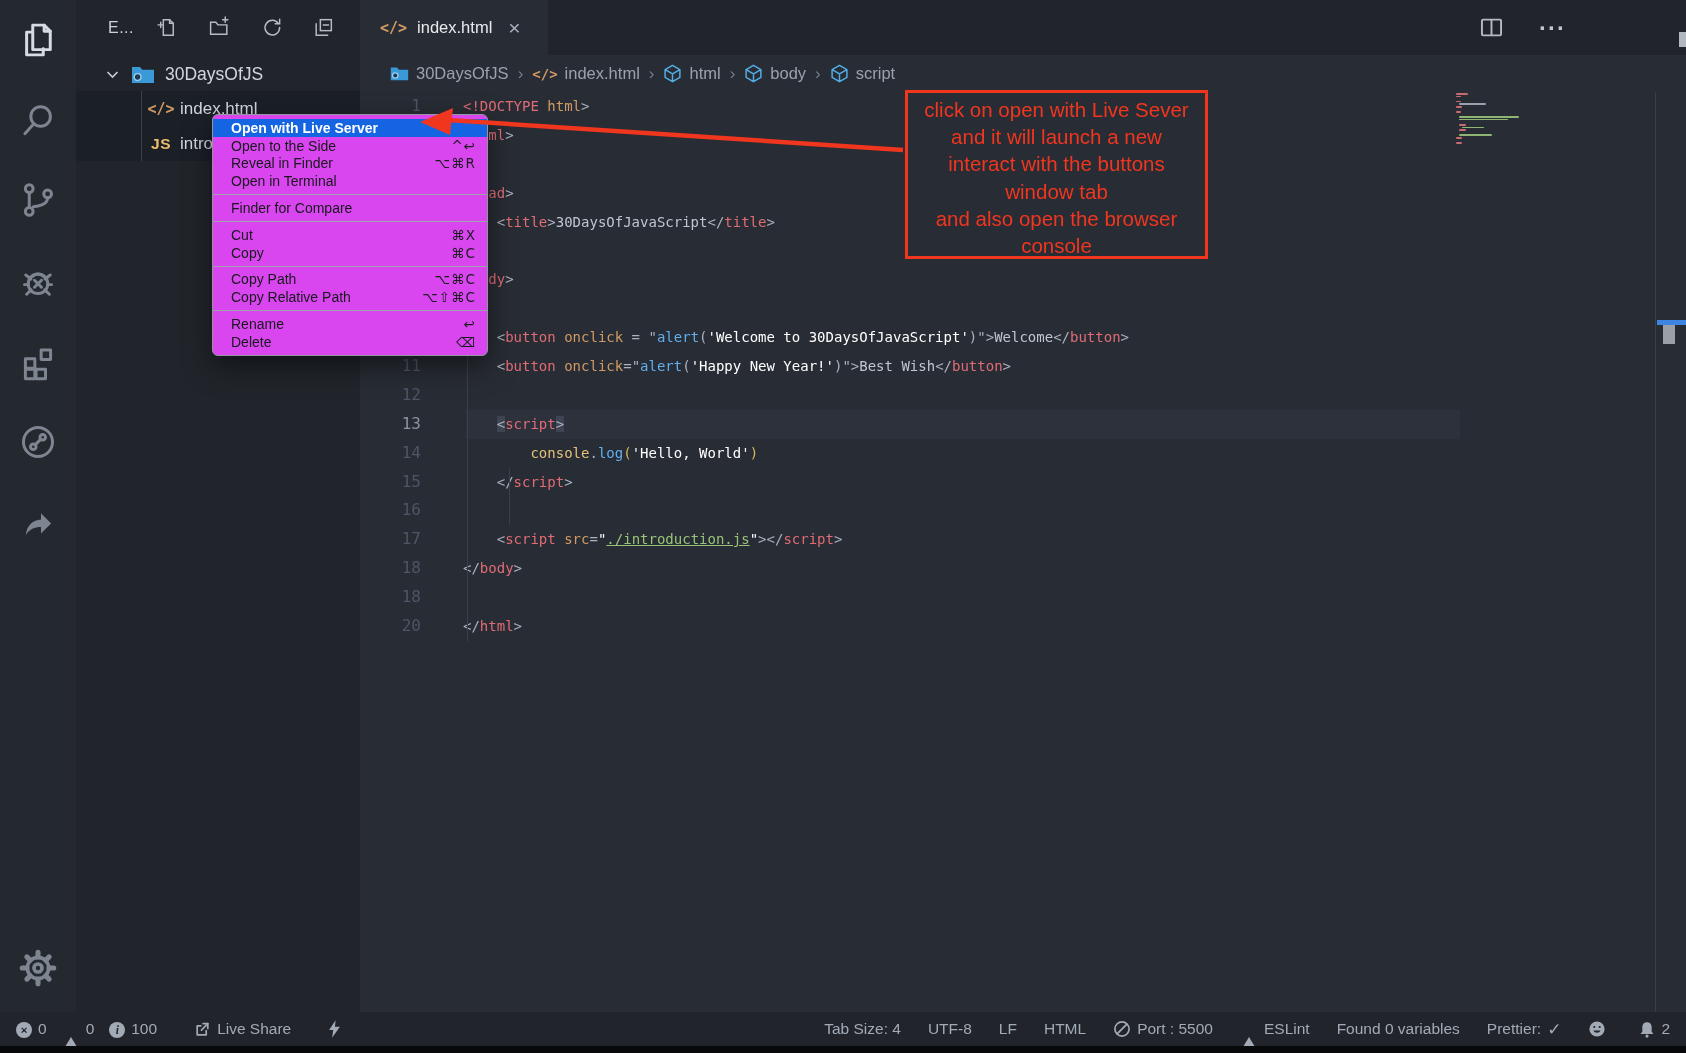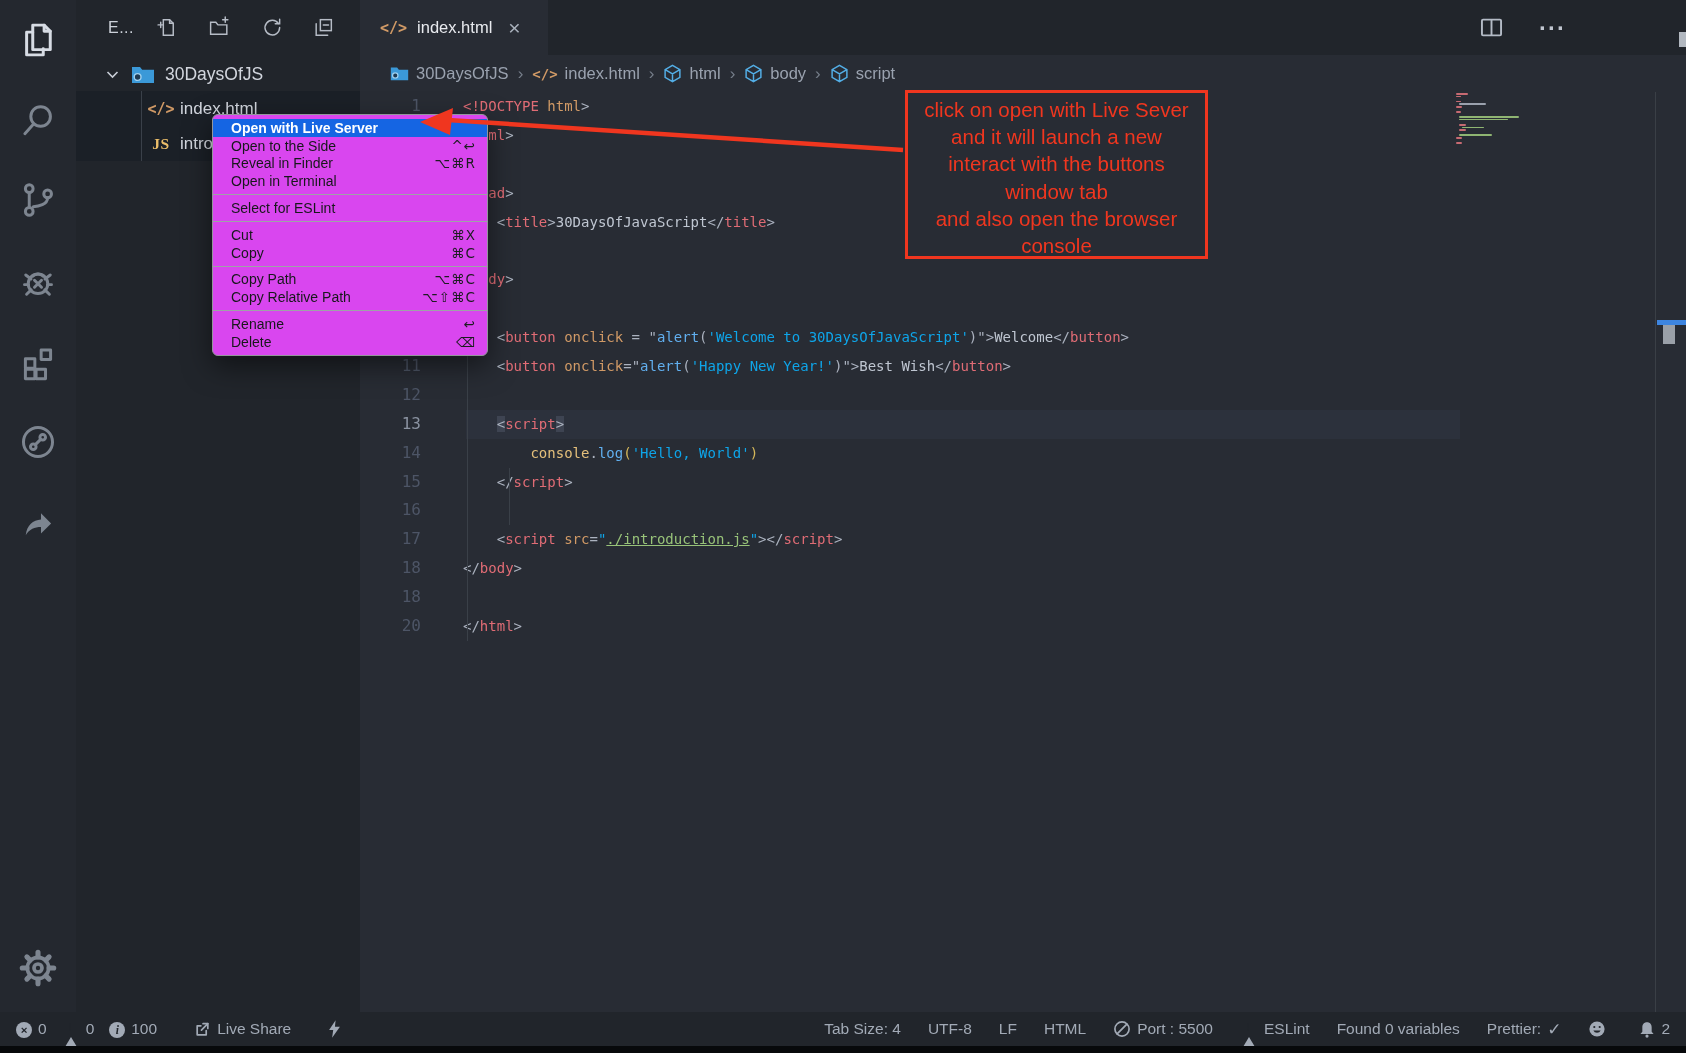--- a/index.html
+++ b/index.html
@@ -23,21 +23,21 @@
   .sb-actions { display:flex; gap:29px; margin-left:22px; }
   .sb-actions .act { color:#b6bcc6; cursor:pointer; }
   .sb-actions svg { width:23px; height:23px; stroke:currentColor; fill:none; stroke-width:1.4; stroke-linecap:round; }
   .tree-row { position:absolute; left:0; width:100%; display:flex; align-items:center; color:#d2d6de; font-size:17px; cursor:pointer; }
   .row-folder { top:57px; height:34px; }
   .row-file { height:35px; background:#1b2027; }
   .row-file1 { top:91px; } .row-file2 { top:126px; }
   .chev { margin-left:30px; }
   .tree-ficon { margin-left:12px; }
   .row-folder .lbl { margin-left:10px; font-size:17.5px; }
-  .file-ic { margin-left:68px; width:34px; text-align:center; flex:none;font-family:Liberation Serif, serif; }
+  .file-ic { margin-left:68px; width:34px; text-align:center; flex:none; }
   .code-glyph { color:#d19a66; font-family:"DejaVu Sans Mono",monospace; font-weight:bold; font-size:15px; }
   .js-glyph { color:#ecbe6a; font-weight:bold; font-size:15.5px; letter-spacing:.5px; }
   .row-file .lbl { margin-left:2px; }
   .indent-guide-sb { position:absolute; left:65px; top:91px; width:1px; height:70px; background:#3a4049; }
 
   
   .editor { position:absolute; left:360px; top:0; width:1326px; height:1012px; background:#282c34; }
   .tabbar { position:absolute; left:0; top:0; width:100%; height:55px; background:#21252b; }
   .tab { position:absolute; left:0; top:0; width:188px; height:55px; background:#282c34; display:flex; align-items:center;
          color:#e8eaee; font-size:16.5px; cursor:pointer; }
@@ -56,21 +56,21 @@
   .bc-code { color:#d19a66; font-family:"DejaVu Sans Mono",monospace; font-weight:bold; font-size:14px; }
 
   
   .code { position:absolute; left:0; top:92px; width:100%; font-family:"DejaVu Sans Mono",monospace; }
   .line { display:flex; height:28.9px; line-height:28.9px; white-space:pre; }
   .ln { width:61px; text-align:right; font-size:16px; color:#4d5566; flex:none; }
   .lc { padding-left:42px; font-size:14px; color:#abb2bf; }
   .line.cur { background:linear-gradient(90deg, rgba(0,0,0,0) 0 106px, #2c313c 106px 1100px, rgba(0,0,0,0) 1100px); }
   .line.cur .ln { color:#8b93a1; }
   .tok-pun { color:#abb2bf; } .tok-tag { color:#e06c75; } .tok-attr { color:#d19a66; }
-  .tok-str { color:#0ea5e9; } .tok-fn { color:#61afef; } .tok-obj { color:#e5c07b; }
+  .tok-str { color:#ffffff; } .tok-fn { color:#61afef; } .tok-obj { color:#e5c07b; }
   .tok-gold { color:#d5b85a; } .tok-txt { color:#bfc6d1; }
   .tok-link { color:#98c379; text-decoration:underline; }
   .tk-hl { background:#3e4452; }
   .guide { position:absolute; width:1px; background:#3a4048; }
   #guide1 { left:107px; top:121px; height:520px; }
   #guide2 { left:149px; top:468px; height:57px; }
 
   
   .minimap { position:absolute; left:1096px; top:93px; width:92px; height:52px; }
   .mm-bar { height:1.7px; margin-bottom:0.9px; border-radius:1px; }
@@ -363,21 +363,21 @@
     <div class="mi">
       <span class="ml">Reveal in Finder</span>
       <span class="ms">⌥⌘R</span>
     </div>
     <div class="mi">
       <span class="ml">Open in Terminal</span>
       <span class="ms"></span>
     </div>
     <div class="msep"></div>
     <div class="mi">
-      <span class="ml">Select for ESLint</span>
+      <span class="ml">Finder for Compare</span>
       <span class="ms"></span>
     </div>
     <div class="msep"></div>
     <div class="mi">
       <span class="ml">Cut</span>
       <span class="ms">⌘X</span>
     </div>
     <div class="mi">
       <span class="ml">Copy</span>
       <span class="ms">⌘C</span>

